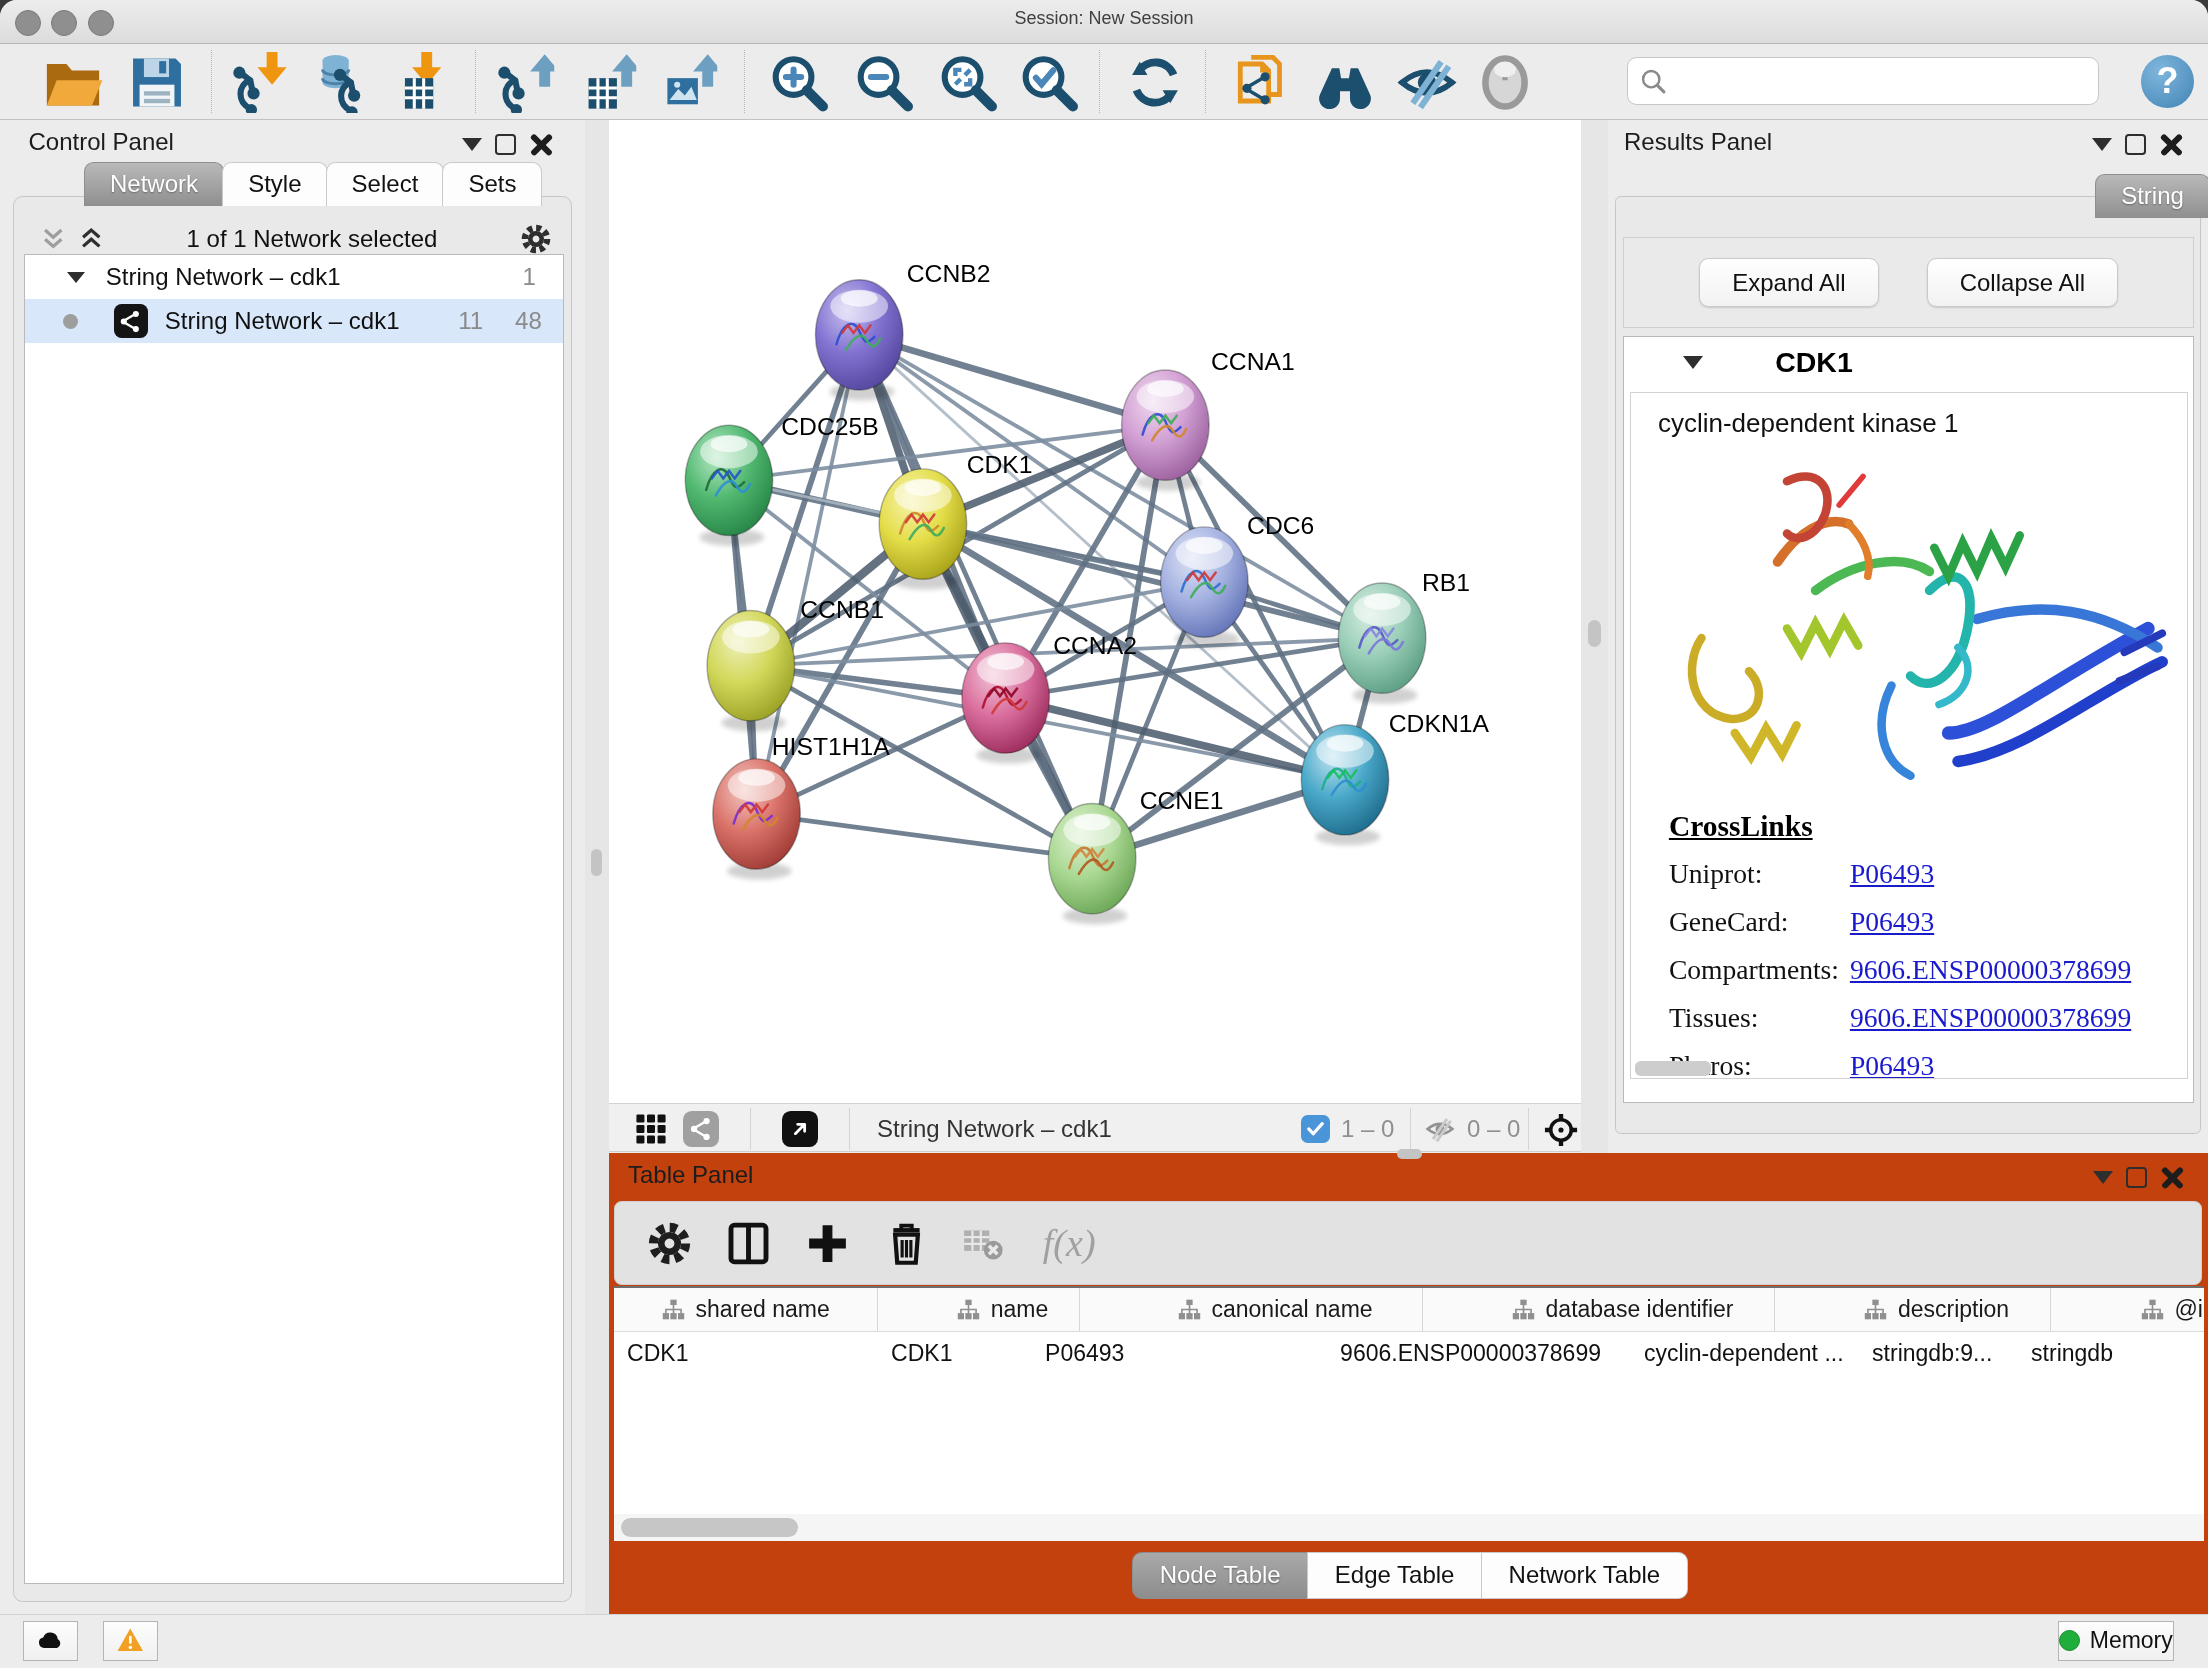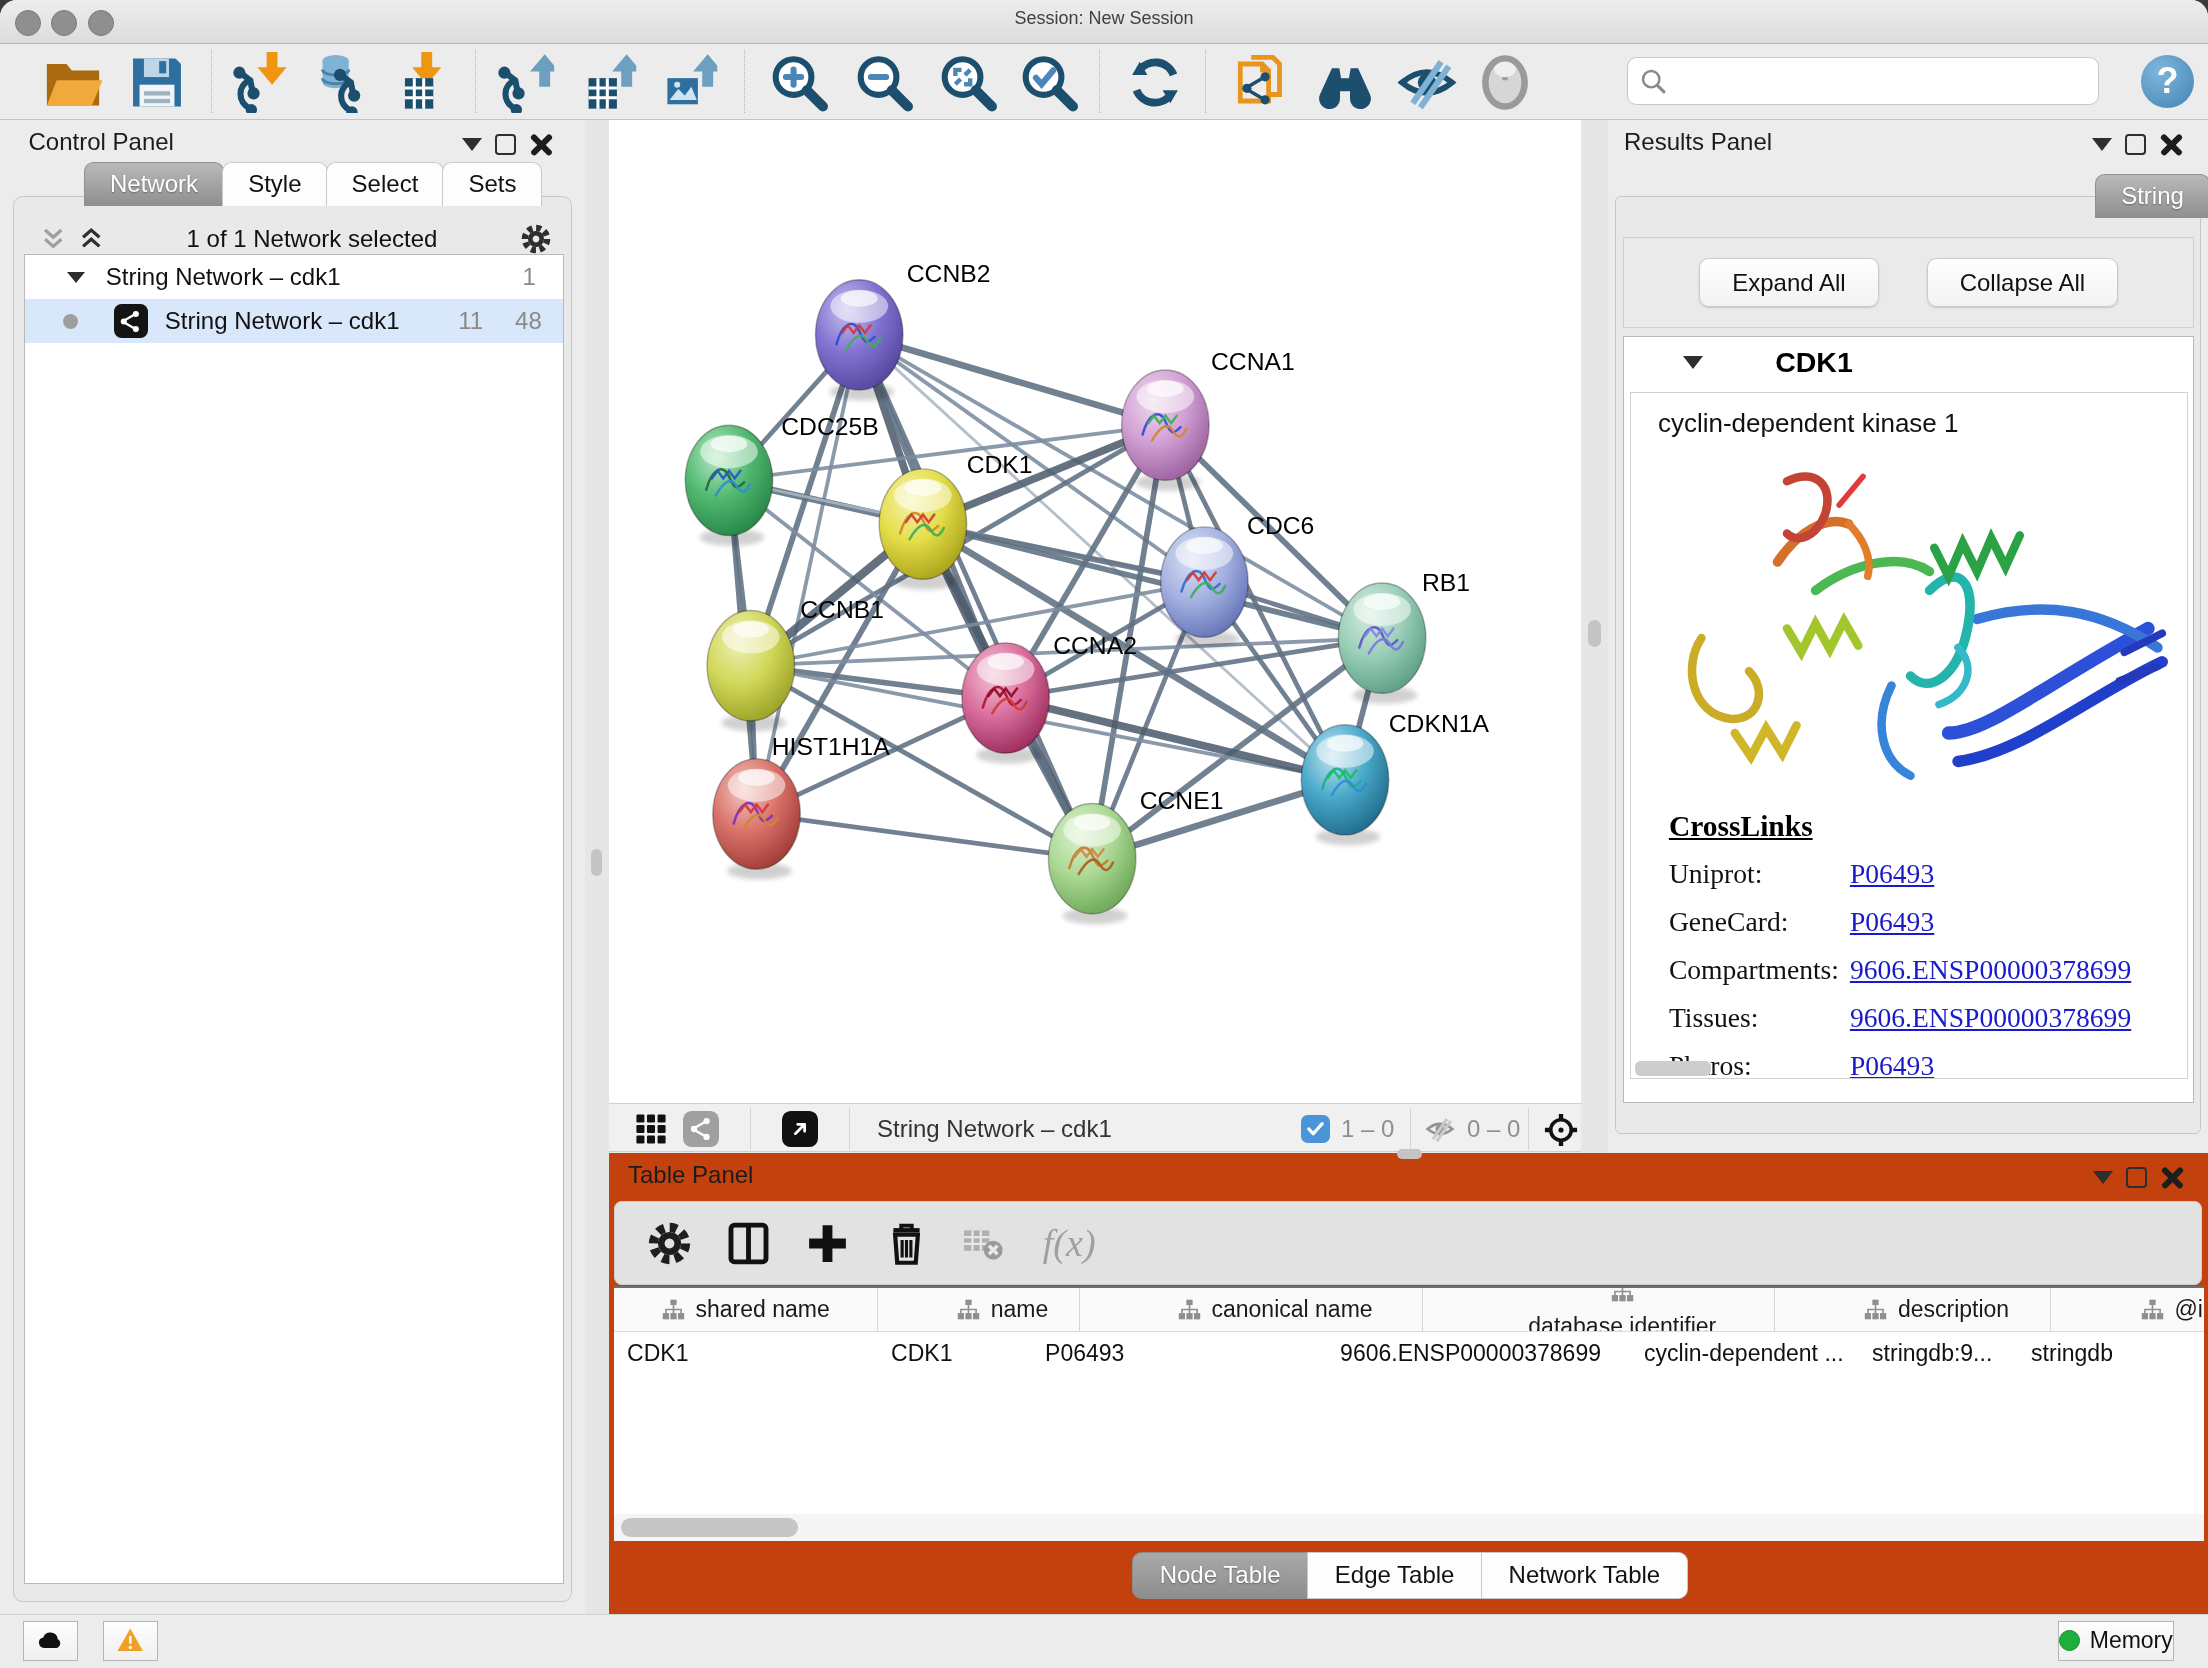--- a/index.html
+++ b/index.html
@@ -844,21 +844,21 @@
               <use href="#i-colhdr"></use>
             </svg>
             <span>name</span>
           </div>
           <div class="th" style="width: 295px;">
             <svg viewBox="0 0 26 26" width="25" height="25">
               <use href="#i-colhdr"></use>
             </svg>
             <span>canonical name</span>
           </div>
-          <div class="th" style="width: 304px; flex-direction: column;">
+          <div class="th" style="width: 304px;">
             <svg viewBox="0 0 26 26" width="25" height="25">
               <use href="#i-colhdr"></use>
             </svg>
             <span>database identifier</span>
           </div>
           <div class="th" style="width: 228px;">
             <svg viewBox="0 0 26 26" width="25" height="25">
               <use href="#i-colhdr"></use>
             </svg>
             <span>description</span>

